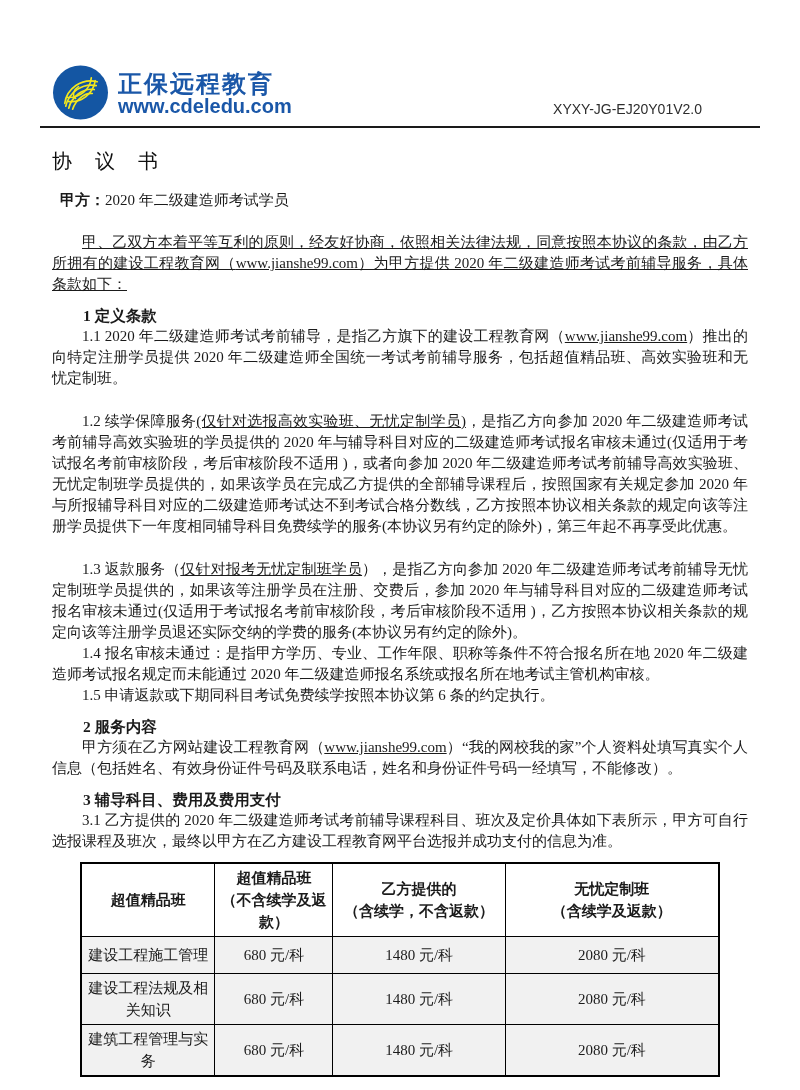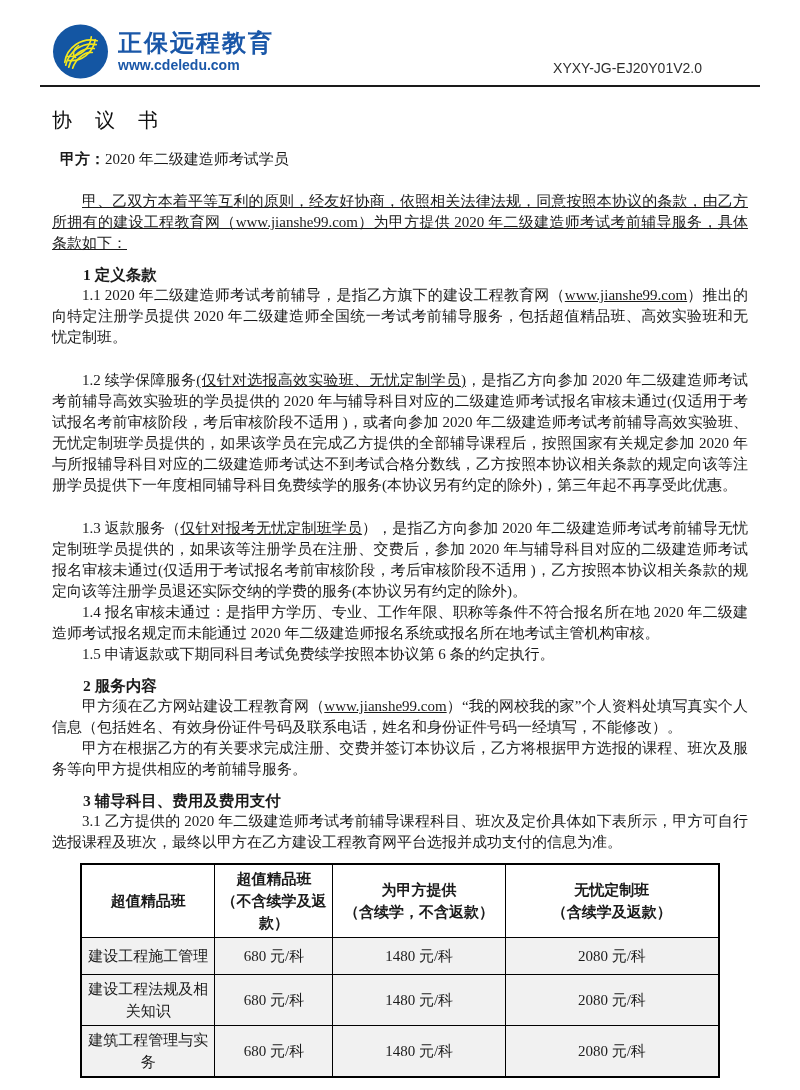--- a/index.html
+++ b/index.html
@@ -1,29 +1,29 @@
 <!DOCTYPE html>
 <html><head>
 <meta charset="utf-8">
 <style>
   html,body{margin:0;padding:0;background:#ffffff;}
   .page{
     position:relative;width:800px;height:1090px;box-sizing:border-box;
-    padding:23px 52px 0 52px;background:#ffffff;overflow:hidden;
+    padding:64px 52px 0 52px;background:#ffffff;overflow:hidden;
     font-family:"Liberation Serif","DejaVu Serif",serif;
     font-size:15px;line-height:21px;color:#1b1b1b;
   }
   
   .hdr{display:flex;justify-content:space-between;align-items:flex-end;}
   .brand{display:flex;align-items:center;gap:9px;}
   .logo{width:57px;height:57px;display:block;}
   .brand-name{font-family:"Liberation Sans","DejaVu Sans",sans-serif;font-weight:bold;
     font-size:24px;line-height:26px;color:#1a57a8;letter-spacing:2px;}
   .brand-url{font-family:"Liberation Sans","DejaVu Sans",sans-serif;font-weight:bold;
-    font-size:14px;line-height:18px;color:#1a57a8;}
+    font-size:20px;line-height:18px;color:#1a57a8;}
   .doc-code{font-family:"Liberation Sans","DejaVu Sans",sans-serif;font-size:14px;
     color:#2d2d2d;margin-right:46px;padding-bottom:1px;}
   .rule{border:none;border-top:2px solid #1a1a1a;margin:5px -12px 0 -12px;}
   
   .title{text-align:left;font-size:20px;font-weight:normal;letter-spacing:9px;
     margin:23px 0 16px 0;color:#0f0f0f;}
   .party{line-height:24px;margin-left:8px;}
   .lbl{font-weight:bold;}
   
   .para{margin:0;text-indent:2em;text-align:justify;}
@@ -77,21 +77,20 @@
 
   <p class="sec">1 定义条款</p>
   <p class="para"><span>1.1 2020 年二级建造师考试考前辅导，是指乙方旗下的建设工程教育网（</span><span class="link">www.jianshe99.com</span><span>）推出的向特定注册学员提供 2020 年二级建造师全国统一考试考前辅导服务，包括超值精品班、高效实验班和无忧定制班。</span></p>
   <p class="para b"><span>1.2 续学保障服务</span><span class="u">(仅针对选报高效实验班、无忧定制学员)</span><span>，是指乙方向参加 2020 年二级建造师考试考前辅导高效实验班的学员提供的 2020 年与辅导科目对应的二级建造师考试报名审核未通过(仅适用于考试报名考前审核阶段，考后审核阶段不适用 )，或者向参加 2020 年二级建造师考试考前辅导高效实验班、无忧定制班学员提供的，如果该学员在完成乙方提供的全部辅导课程后，按照国家有关规定参加 2020 年与所报辅导科目对应的二级建造师考试达不到考试合格分数线，乙方按照本协议相关条款的规定向该等注册学员提供下一年度相同辅导科目免费续学的服务(本协议另有约定的除外)，第三年起不再享受此优惠。</span></p>
   <p class="para b"><span>1.3 返款服务（</span><span class="u">仅针对报考无忧定制班学员</span><span>），是指乙方向参加 2020 年二级建造师考试考前辅导无忧定制班学员提供的，如果该等注册学员在注册、交费后，参加 2020 年与辅导科目对应的二级建造师考试报名审核未通过(仅适用于考试报名考前审核阶段，考后审核阶段不适用 )，乙方按照本协议相关条款的规定向该等注册学员退还实际交纳的学费的服务(本协议另有约定的除外)。</span></p>
   <p class="para">1.4 报名审核未通过：是指甲方学历、专业、工作年限、职称等条件不符合报名所在地 2020 年二级建造师考试报名规定而未能通过 2020 年二级建造师报名系统或报名所在地考试主管机构审核。</p>
   <p class="para">1.5 申请返款或下期同科目考试免费续学按照本协议第 6 条的约定执行。</p>
 
   <p class="sec">2 服务内容</p>
   <p class="para"><span>甲方须在乙方网站建设工程教育网（</span><span class="link">www.jianshe99.com</span><span>）“我的网校我的家”个人资料处填写真实个人信息（包括姓名、有效身份证件号码及联系电话，姓名和身份证件号码一经填写，不能修改）。</span></p>
-  <p class="para">甲方在根据乙方的有关要求完成注册、交费并签订本协议后，乙方将根据甲方选报的课程、班次及服务等向甲方提供相应的考前辅导服务。</p>
 
   <p class="sec">3 辅导科目、费用及费用支付</p>
   <p class="para">3.1 乙方提供的 2020 年二级建造师考试考前辅导课程科目、班次及定价具体如下表所示，甲方可自行选报课程及班次，最终以甲方在乙方建设工程教育网平台选报并成功支付的信息为准。</p>
 
   <table class="fee-table">
     <colgroup>
       <col style="width:21%">
         <col style="width:18.5%">
         <col style="width:27%">
         <col style="width:33.5%">
@@ -99,21 +98,21 @@
     <thead>
       <tr>
         <th>
             <div>超值精品班</div>
           </th>
         <th>
             <div>超值精品班</div>
             <div class="th-sub">（不含续学及返款）</div>
           </th>
         <th>
-            <div>为甲方提供</div>
+            <div>乙方提供的</div>
             <div class="th-sub">（含续学，不含返款）</div>
           </th>
         <th>
             <div>无忧定制班</div>
             <div class="th-sub">（含续学及返款）</div>
           </th>
       </tr>
     </thead>
     <tbody>
       <tr>

